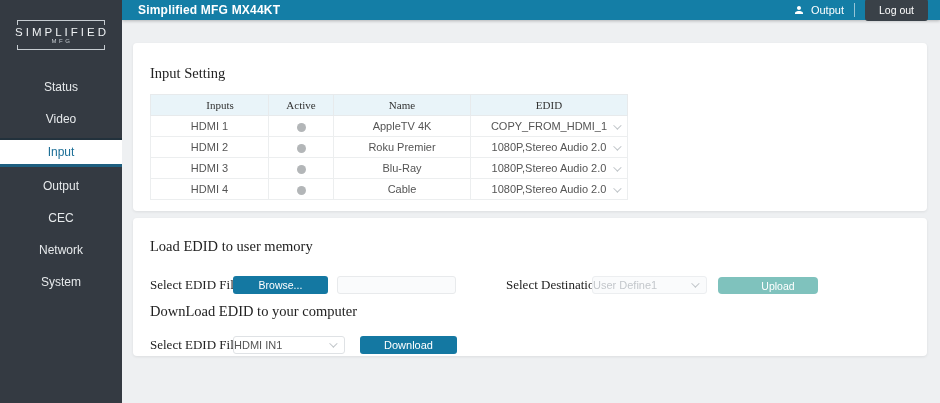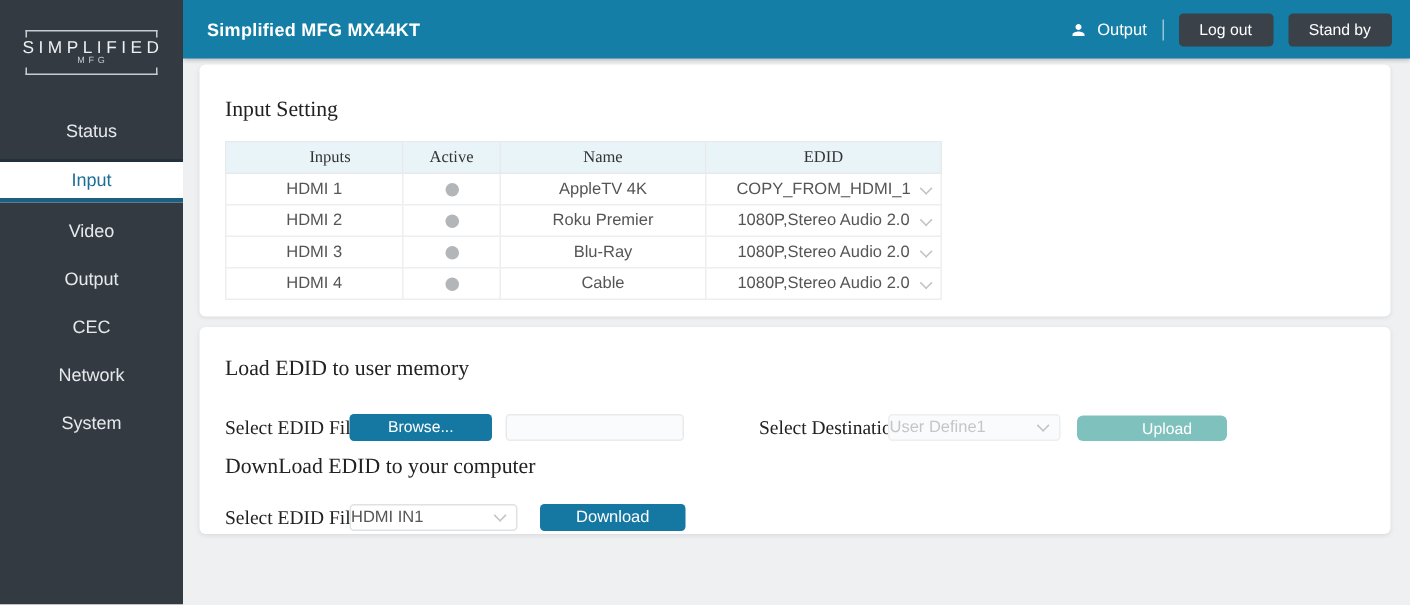--- a/index.html
+++ b/index.html
@@ -1,20 +1,20 @@
 <!DOCTYPE html>
 <html><head>
 <meta charset="utf-8">
 <style>
   * { margin:0; padding:0; box-sizing:border-box; }
   body { font-family:"Liberation Sans", sans-serif; background:#eef0f2; }
   .screen { position:relative; width:940px; height:403px; overflow:hidden; background:#eef0f2; }
 
   
-  .topbar { position:absolute; left:122px; top:0; width:818px; height:39px;
+  .topbar { position:absolute; left:122px; top:0; width:818px; height:20px;
             background:#147ea6; display:flex; align-items:center;
             box-shadow:0 1px 3px rgba(0,0,0,.25); z-index:5; }
   .topbar-title { color:#fff; font-size:12px; font-weight:bold; margin-left:16px; letter-spacing:.2px; }
   .topbar-right { margin-left:auto; display:flex; align-items:center; gap:10px; margin-right:12px; }
   .admin-wrap { display:flex; align-items:center; gap:6px; color:#fff; font-size:11px; cursor:pointer; }
   .tb-divider { width:1px; height:14px; background:rgba(255,255,255,.55); }
   .tb-btn { background:#3a4148; color:#fff; font-size:10.5px; border:none; border-radius:3px;
             padding:5px 14px; cursor:pointer; font-family:"Liberation Sans", sans-serif; }
 
   
@@ -74,35 +74,34 @@
     <div class="topbar-title">Simplified MFG MX44KT</div>
     <div class="topbar-right">
       <div class="admin-wrap">
         <svg width="12" height="12" viewBox="0 0 24 24">
             <path fill="#ffffff" d="M12 12c2.2 0 4-1.8 4-4s-1.8-4-4-4-4 1.8-4 4 1.8 4 4 4zm0 2c-2.7 0-8 1.3-8 4v2h16v-2c0-2.7-5.3-4-8-4z"></path>
           </svg>
         <span>Output</span>
       </div>
       <div class="tb-divider"></div>
       <button class="tb-btn">Log out</button>
-      <button class="tb-btn">Stand by</button>
     </div>
   </div>
 
   <div class="sidebar">
     <div class="logo">
       <div class="logo-bracket top"></div>
       <div class="logo-text1">SIMPLIFIED</div>
       <div class="logo-text2">MFG</div>
       <div class="logo-bracket bottom"></div>
     </div>
     <div class="nav">
       <div class="nav-item">Status</div>
+      <div class="nav-item">Video</div>
       <div class="nav-item active">Input</div>
-      <div class="nav-item">Video</div>
       <div class="nav-item">Output</div>
       <div class="nav-item">CEC</div>
       <div class="nav-item">Network</div>
       <div class="nav-item">System</div>
     </div>
   </div>
 
   <div class="main">
 
     <div class="card card1">

